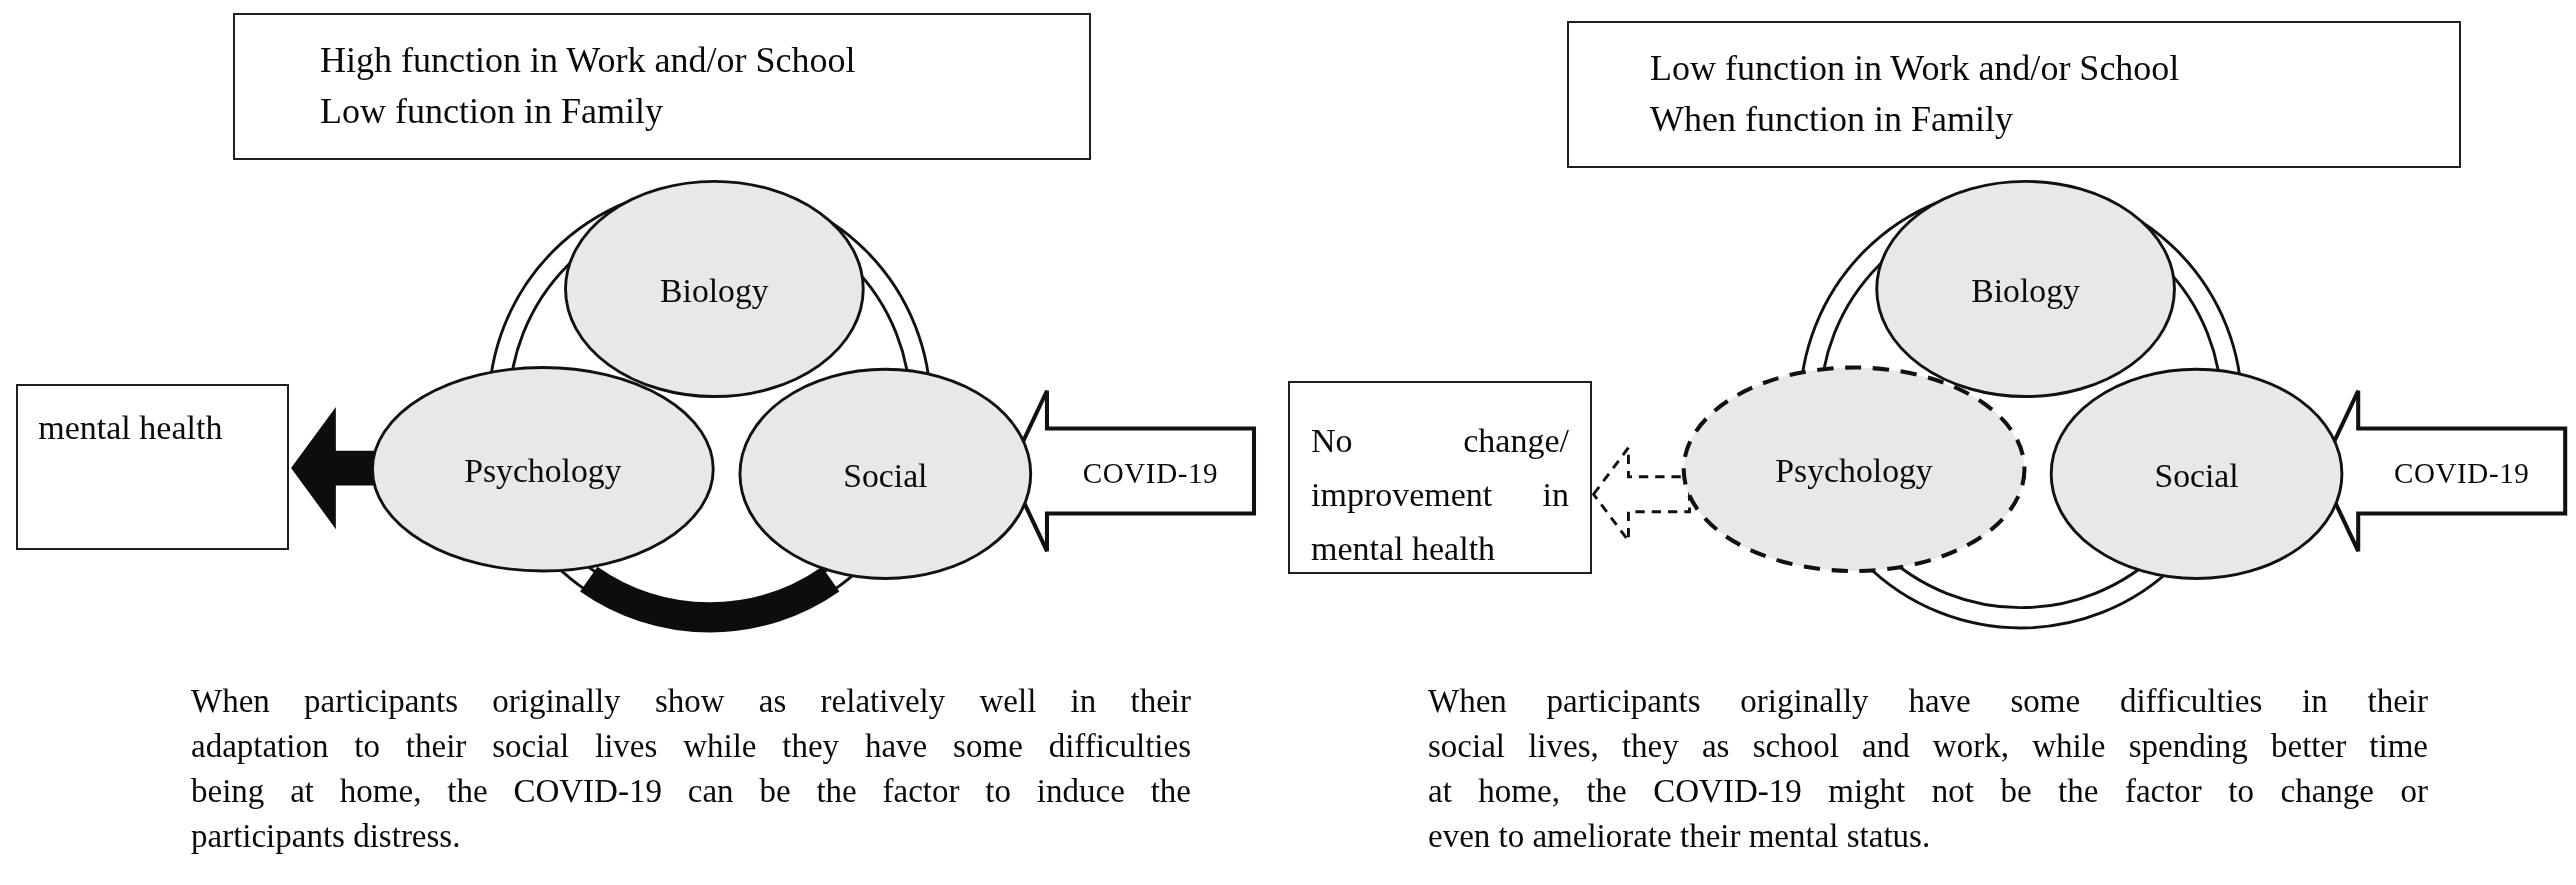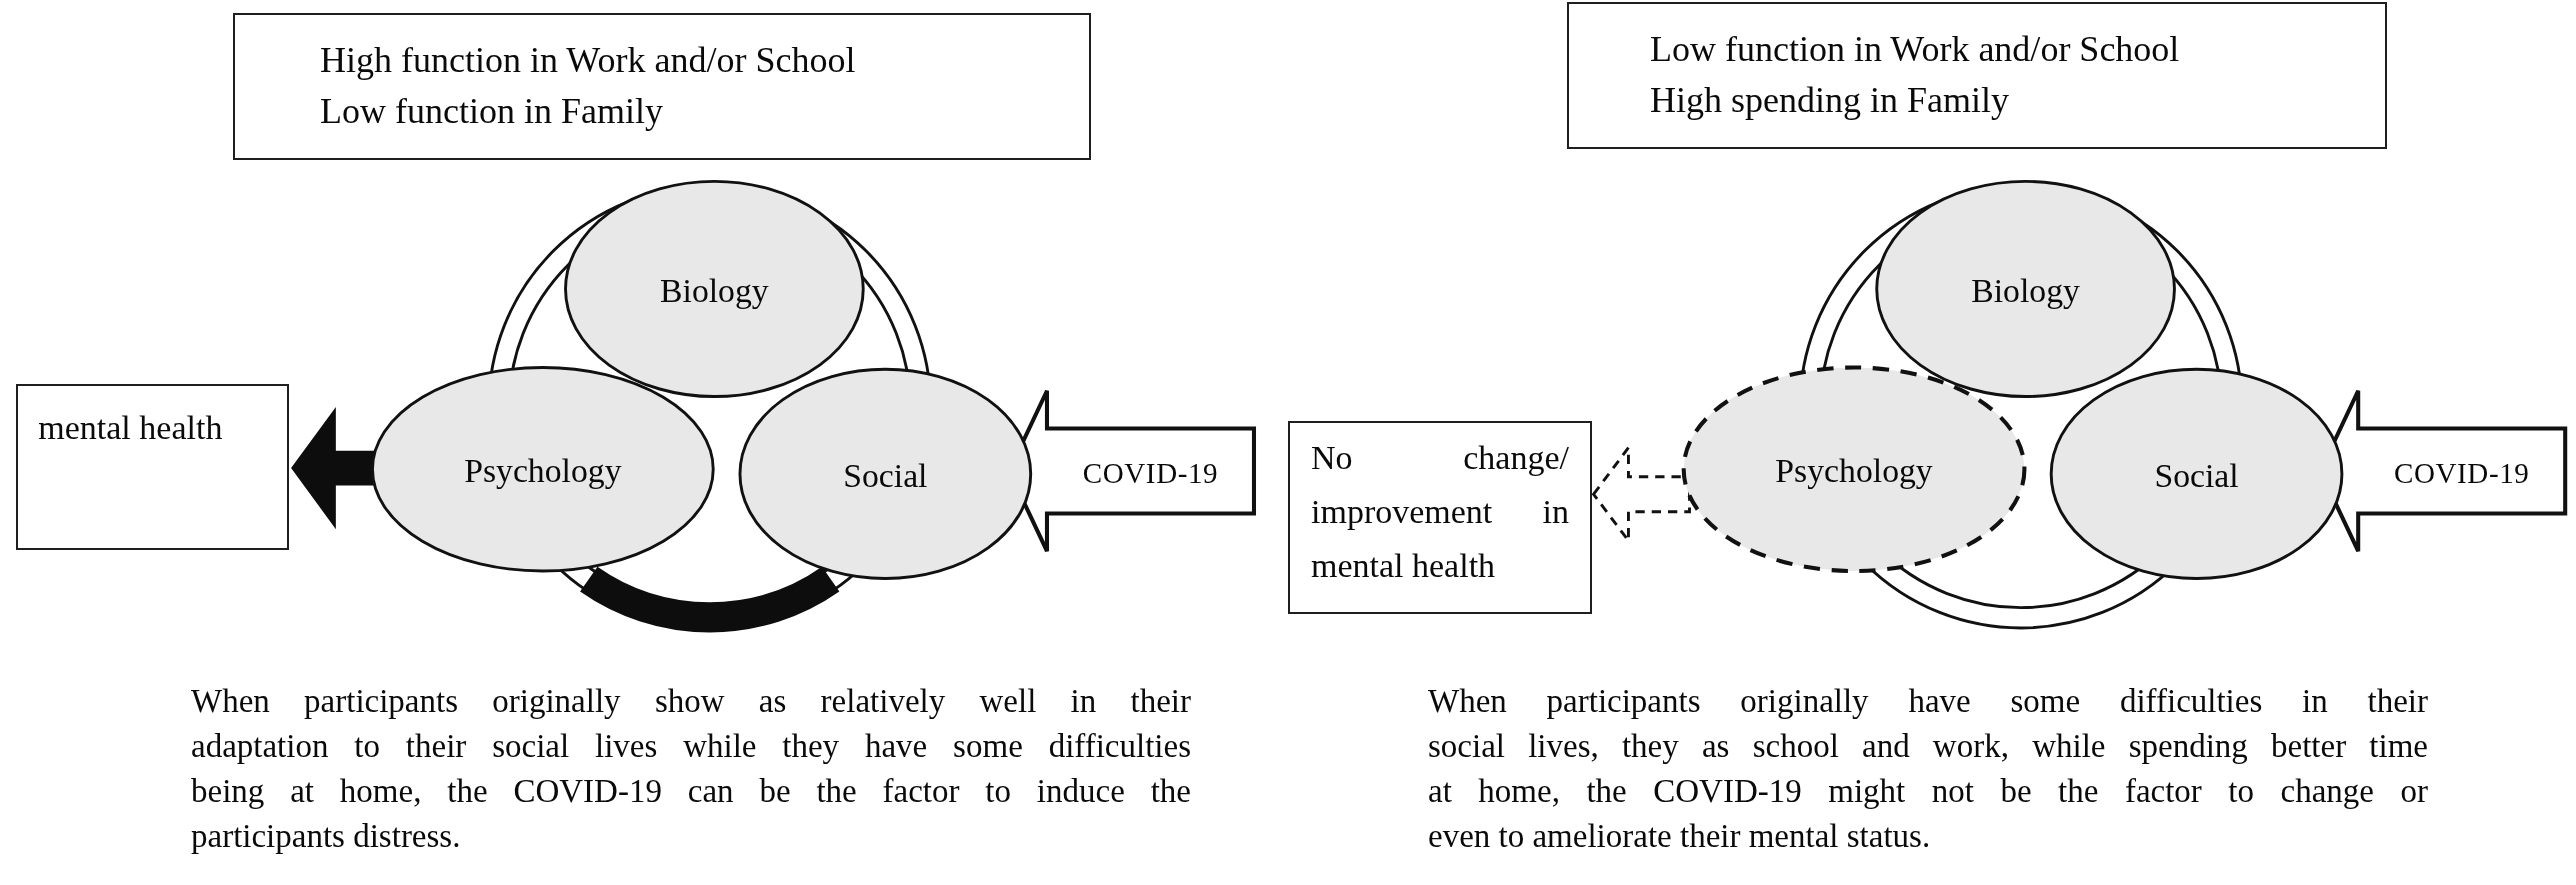--- a/index.html
+++ b/index.html
@@ -7,24 +7,24 @@
     position:relative;width:2576px;height:885px;background:#ffffff;
     font-family:"Liberation Serif","DejaVu Serif",serif;color:#0a0a0a;overflow:hidden;
   }
   .diagram-svg{position:absolute;left:0;top:0;z-index:1;}
   .diagram-svg text{font-family:"Liberation Serif","DejaVu Serif",serif;fill:#0a0a0a;}
   .node-label{font-size:58px;}
   .covid-label{font-size:50px;letter-spacing:1px;}
   .box{position:absolute;background:#ffffff;border:2.9px solid #1f1f1f;box-sizing:border-box;z-index:2;}
   .title-box{font-size:36px;line-height:51px;}
   .title-box-left{left:233px;top:13.4px;width:858px;height:147px;padding:20px 36px 0 85px;}
-  .title-box-right{left:1567px;top:2px;width:820px;height:147px;padding:20px 23px 0 81px;}
+  .title-box-right{left:1567px;top:21px;width:894px;height:147px;padding:20px 23px 0 81px;}
   .outcome-box{font-size:34px;line-height:54px;}
   .outcome-box-left{left:16.3px;top:384px;width:273px;height:166px;padding:15px 17.4px 0 20px;}
-  .outcome-box-right{left:1288px;top:381px;width:304px;height:193px;padding:8px 21px 0 21px;margin-top:40px;}
+  .outcome-box-right{left:1288px;top:381px;width:304px;height:193px;padding:31px 21px 0 21px;}
   .caption{position:absolute;width:1000px;font-size:33px;line-height:45px;z-index:2;}
   .caption-left{left:191px;top:679px;}
   .caption-right{left:1428px;top:679px;}
   .cap-line{text-align:justify;}
   .j{text-align:justify;text-align-last:justify;}
 </style>
 </head>
 <body>
 
 <div class="canvas">
@@ -81,21 +81,21 @@
 
   <div class="caption caption-left">
     <div class="cap-line j">When participants originally show as relatively well in their</div>
     <div class="cap-line j">adaptation to their social lives while they have some difficulties</div>
     <div class="cap-line j">being at home, the COVID-19 can be the factor to induce the</div>
     <div class="cap-line">participants distress.</div>
   </div>
 
   <div class="box title-box title-box-right">
     <div>Low function in Work and/or School</div>
-    <div>High spending in Family</div>
+    <div>When function in Family</div>
   </div>
 
   <div class="box outcome-box outcome-box-right">
     <div class="j">No change/</div>
     <div class="j">improvement in</div>
     <div>mental health</div>
   </div>
 
   <div class="caption caption-right">
     <div class="cap-line j">When participants originally have some difficulties in their</div>

